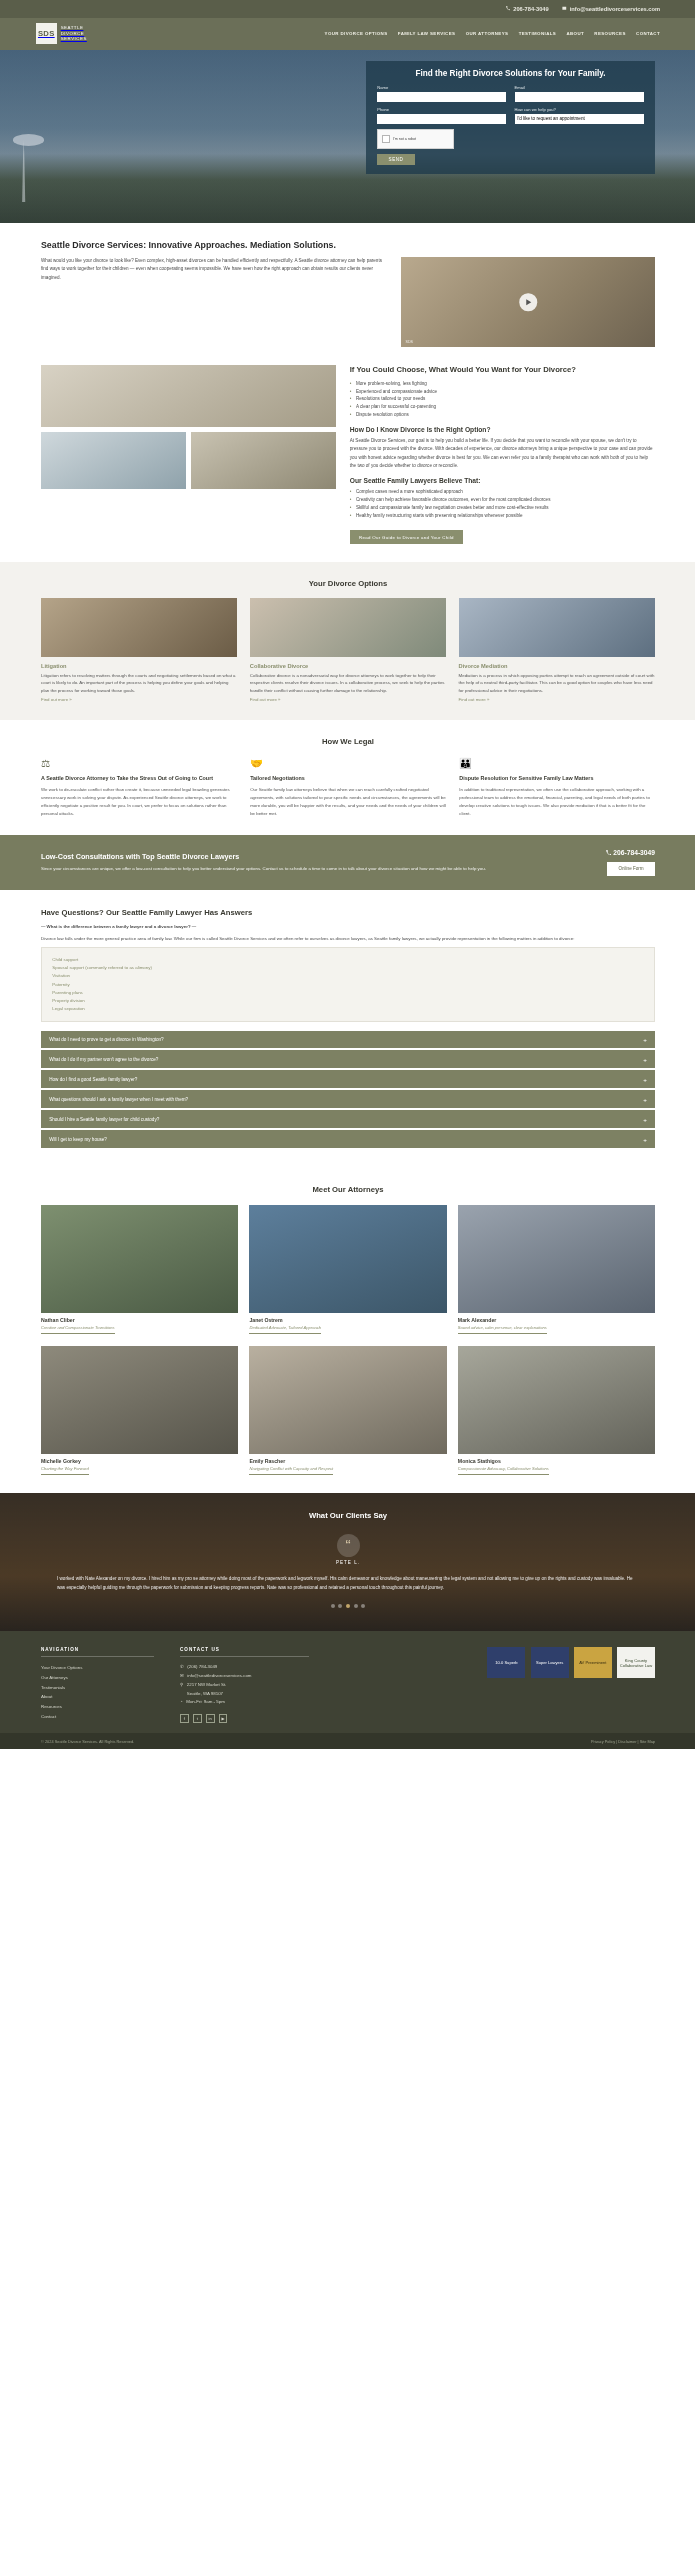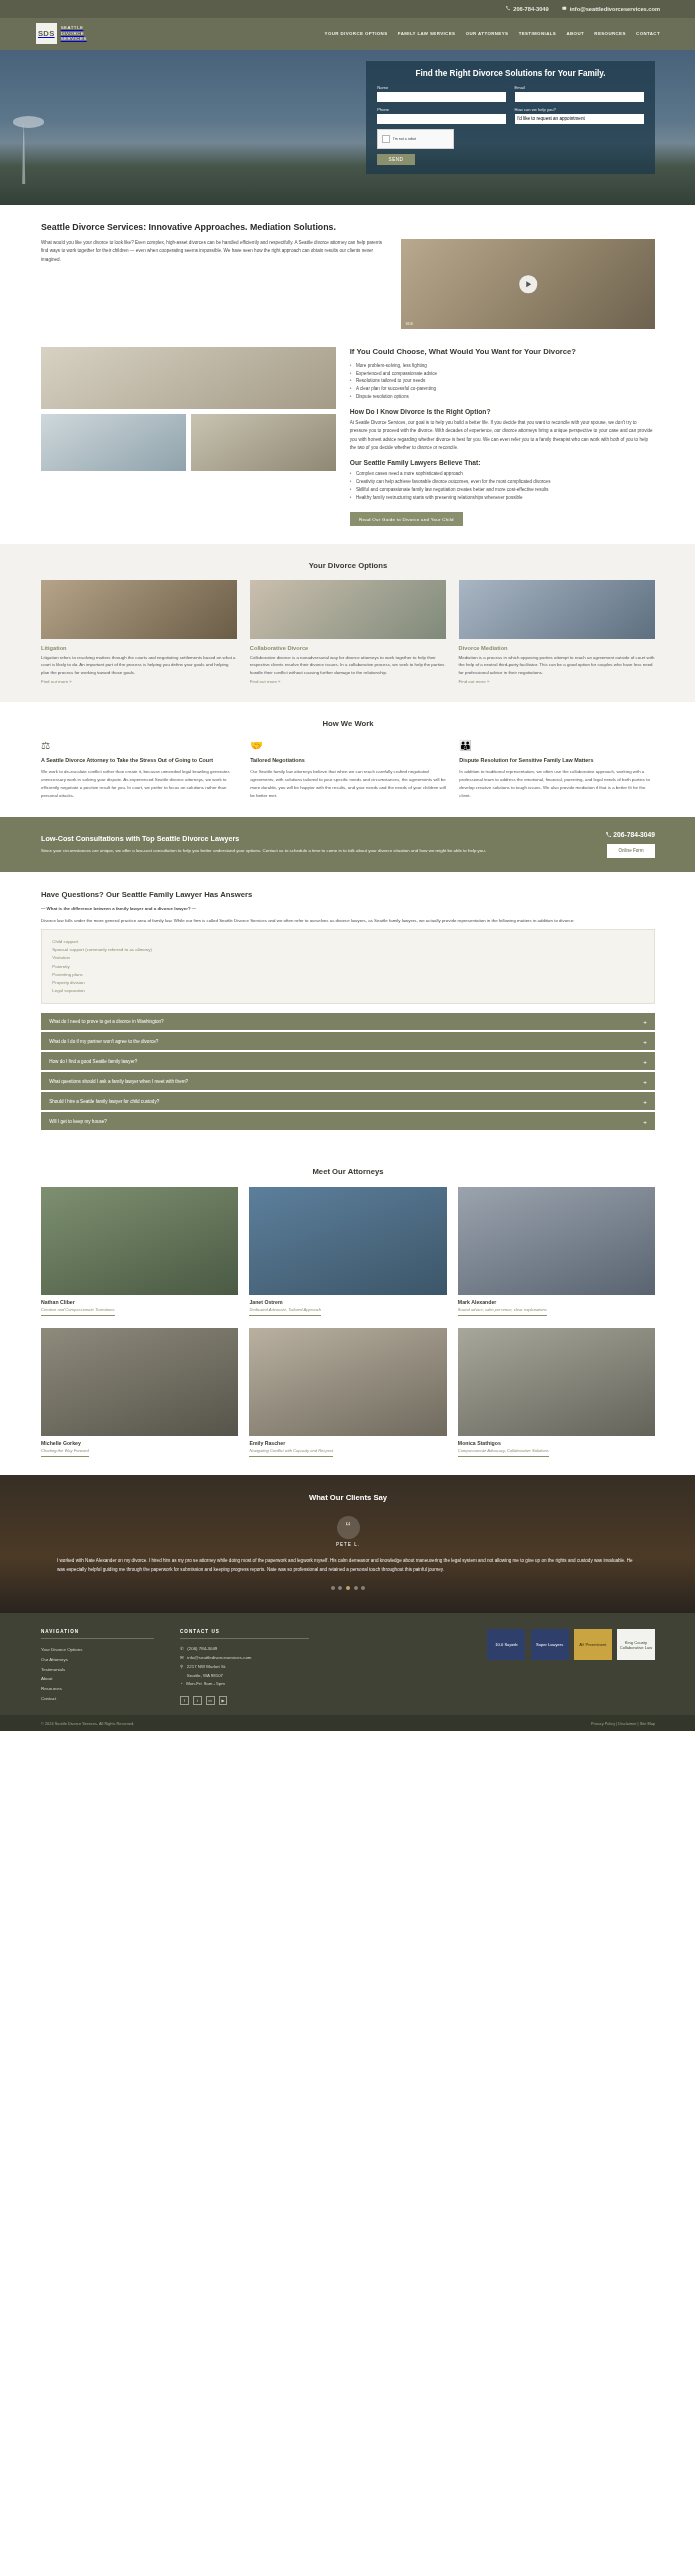--- a/index.html
+++ b/index.html
@@ -48,21 +48,21 @@
   .nav { margin-left: auto; display: flex; gap: 10.3px; }
   .nav a {
     color: #f0f0e6; text-decoration: none;
     font-size: 4.4px; letter-spacing: 0.4px; font-weight: bold;
     text-transform: uppercase;
   }
 
   
   .hero {
     position: relative;
-    height: 155px;
+    height: 173px;
     background:
       linear-gradient(rgba(30,45,60,.35), rgba(30,45,60,.35)),
       linear-gradient(#5d7f9c 0%, #7d9db4 45%, #9fb6c4 60%, #5c6b52 75%, #3f4a36 100%);
     overflow: hidden;
   }
   .hero .skyline {
     position: absolute; left: 20.6px; bottom: 20.6px;
     width: 6.2px; height: 62px; background: rgba(220,225,230,.5);
     clip-path: polygon(50% 0, 60% 25%, 75% 100%, 25% 100%, 40% 25%);
   }
@@ -424,21 +424,21 @@
       <div class="card">
         <div class="img r"></div>
         <h4>Divorce Mediation</h4>
         <p>Mediation is a process in which opposing parties attempt to reach an agreement outside of court with the help of a neutral third-party facilitator. This can be a good option for couples who have less need for professional advice in their negotiations.</p>
         <a class="more" href="#">Find out more »</a>
       </div>
     </div>
   </div>
 
   <div class="sec">
-    <div class="center-title">How We Work</div>
+    <div class="center-title">How We Legal</div>
     <div class="hww">
       <div class="col">
         <div class="ico">⚖</div>
         <h4>A Seattle Divorce Attorney to Take the Stress Out of Going to Court</h4>
         <p>We work to de-escalate conflict rather than create it, because unneeded legal brawling generates unnecessary work in solving your dispute. As experienced Seattle divorce attorneys, we work to efficiently negotiate a positive result for you. In court, we prefer to focus on solutions rather than personal attacks.</p>
       </div>
       <div class="col">
         <div class="ico">🤝</div>
         <h4>Tailored Negotiations</h4>
         <p>Our Seattle family law attorneys believe that when we can reach carefully crafted negotiated agreements, with solutions tailored to your specific needs and circumstances, the agreements will be more durable, you will be happier with the results, and your needs and the needs of your children will be better met.</p>

